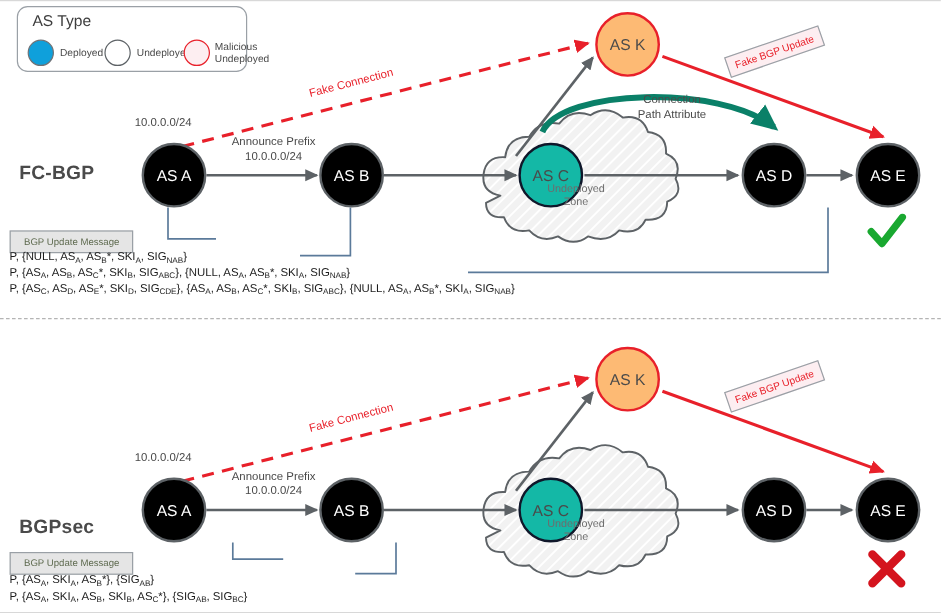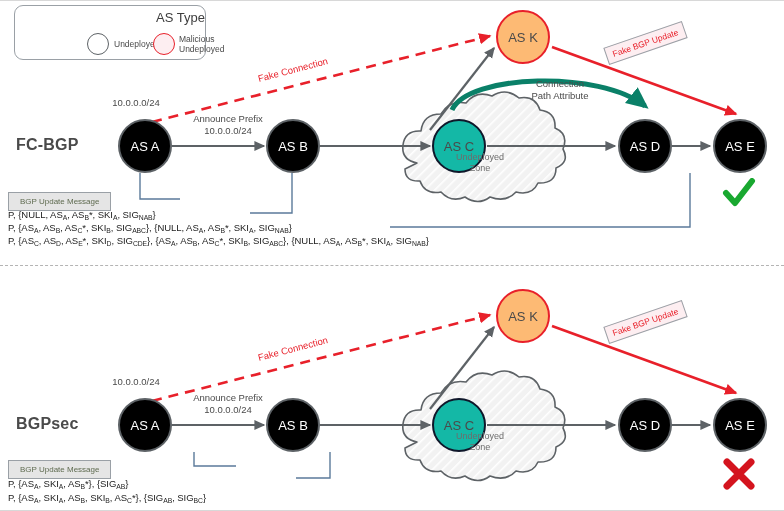--- a/index.html
+++ b/index.html
@@ -15,21 +15,21 @@
   svg.layer{position:absolute;left:0;top:0;width:784px;height:511px;overflow:visible;}
   .abs{position:absolute;}
 
   
   .legend{
     left:14px;top:5px;width:192px;height:55px;
     border:1px solid #9aa0a6;border-radius:9px;background:#fff;
     box-sizing:border-box;
   }
   .legend-title{
-    position:absolute;left:12px;right:0;top:4px;text-align:right;
+    position:absolute;left:12px;right:0;top:4px;text-align:left;
     font-size:13px;color:#3d3d3d;
   }
   .legend-row{position:absolute;left:0;top:24px;width:100%;height:30px;}
   .lg-item{position:absolute;top:0;height:30px;}
   .lg-swatch{
     position:absolute;left:0;top:3px;width:22px;height:22px;border-radius:50%;
     box-sizing:border-box;
   }
   .lg-deployed{background:#0fa0db;border:1px solid #6f7276;}
   .lg-undeployed{background:#ffffff;border:1.3px solid #5d6266;}
@@ -96,20 +96,24 @@
 
 <div id="stage">
 
   <div class="hr-edge" style="top:0px;"></div>
   <div class="divider" style="top:265px;"></div>
   <div class="hr-edge" style="top:510px;"></div>
 
   <div class="abs legend">
     <div class="legend-title">AS Type</div>
     <div class="legend-row">
+      <div class="lg-item" style="left:8px;width:70px;">
+        <span class="lg-swatch lg-deployed"></span>
+        <span class="lg-label">Deployed</span>
+      </div>
       <div class="lg-item" style="left:72px;width:78px;">
         <span class="lg-swatch lg-undeployed"></span>
         <span class="lg-label">Undeployed</span>
       </div>
       <div class="lg-item" style="left:138px;width:60px;">
         <span class="lg-swatch lg-malicious"></span>
         <span class="lg-label" style="left:26px;flex-direction:column;align-items:flex-start;justify-content:center;">
           <span>Malicious</span>
           <span>Undeployed</span>
         </span>
@@ -220,21 +224,21 @@
   <div class="msg" style="left:8px;top:209px;">P, {NULL, AS<sub>A</sub>, AS<sub>B</sub>*, SKI<sub>A</sub>, SIG<sub>NAB</sub>}</div>
   <div class="msg" style="left:8px;top:222px;">P, {AS<sub>A</sub>, AS<sub>B</sub>, AS<sub>C</sub>*, SKI<sub>B</sub>, SIG<sub>ABC</sub>}, {NULL, AS<sub>A</sub>, AS<sub>B</sub>*, SKI<sub>A</sub>, SIG<sub>NAB</sub>}</div>
   <div class="msg" style="left:8px;top:235px;">P, {AS<sub>C</sub>, AS<sub>D</sub>, AS<sub>E</sub>*, SKI<sub>D</sub>, SIG<sub>CDE</sub>}, {AS<sub>A</sub>, AS<sub>B</sub>, AS<sub>C</sub>*, SKI<sub>B</sub>, SIG<sub>ABC</sub>}, {NULL, AS<sub>A</sub>, AS<sub>B</sub>*, SKI<sub>A</sub>, SIG<sub>NAB</sub>}</div>
 
   <div class="verdict" style="left:722px;top:178px;">
     <svg width="34" height="30" viewBox="0 0 34 30">
         <path d="M4,15 L13,25 L30,3" fill="none" stroke="#19a830" stroke-width="6" stroke-linecap="round" stroke-linejoin="round"></path>
       </svg>
   </div>
 
-  <div class="abs row-title" style="left:16px;top:415px;">BGPsec</div>
+  <div class="abs row-title" style="left:16px;top:431px;">BGPsec</div>
 
   <div class="abs node deployed" style="left:118px;top:398px;">AS A</div>
   <div class="abs node deployed" style="left:266px;top:398px;">AS B</div>
   <div class="abs node undeployed" style="left:432px;top:398px;">AS C</div>
   <div class="abs node deployed" style="left:618px;top:398px;">AS D</div>
   <div class="abs node deployed" style="left:713px;top:398px;">AS E</div>
   <div class="abs node malicious" style="left:496px;top:289px;">AS K</div>
 
   <div class="canv-label" style="left:101px;top:376px;width:70px;">10.0.0.0/24</div>
   <div class="canv-label" style="left:178px;top:392px;width:100px;">

